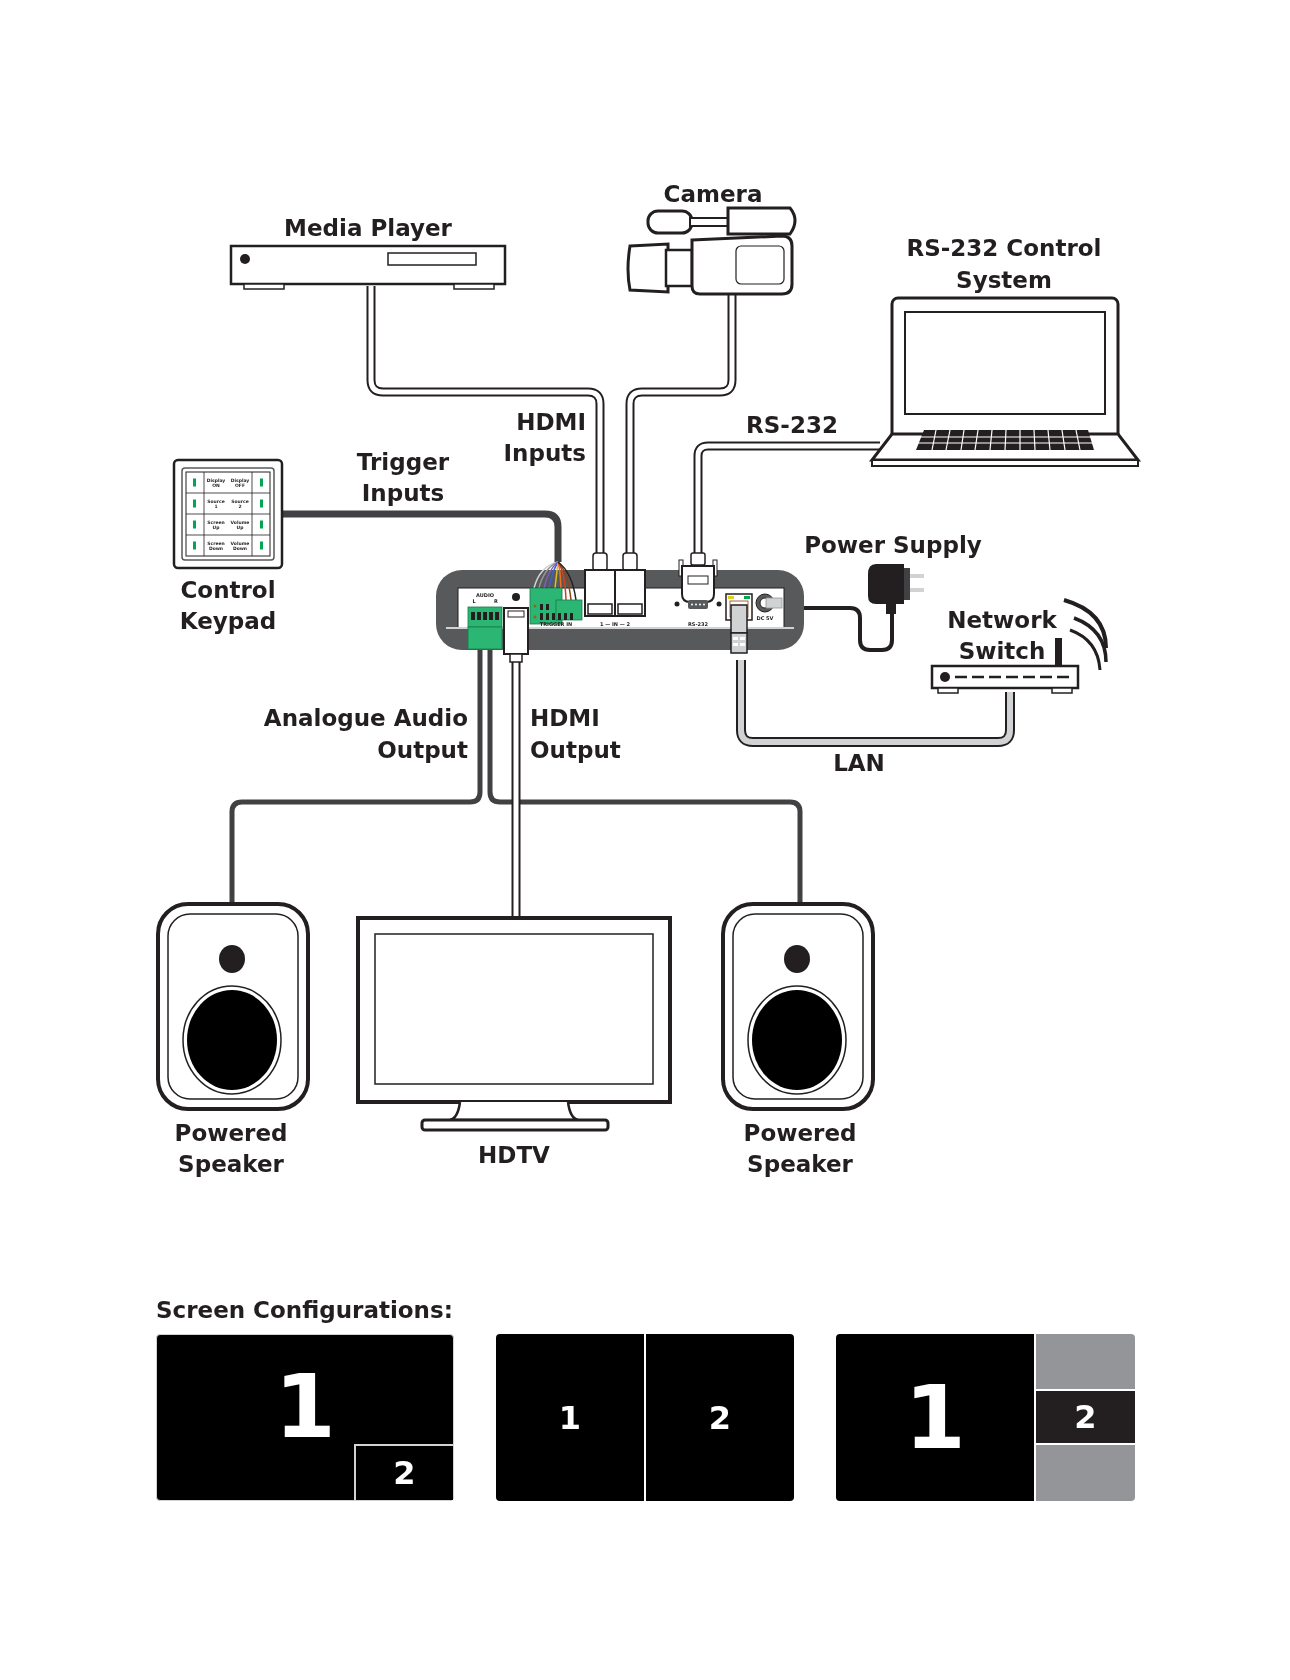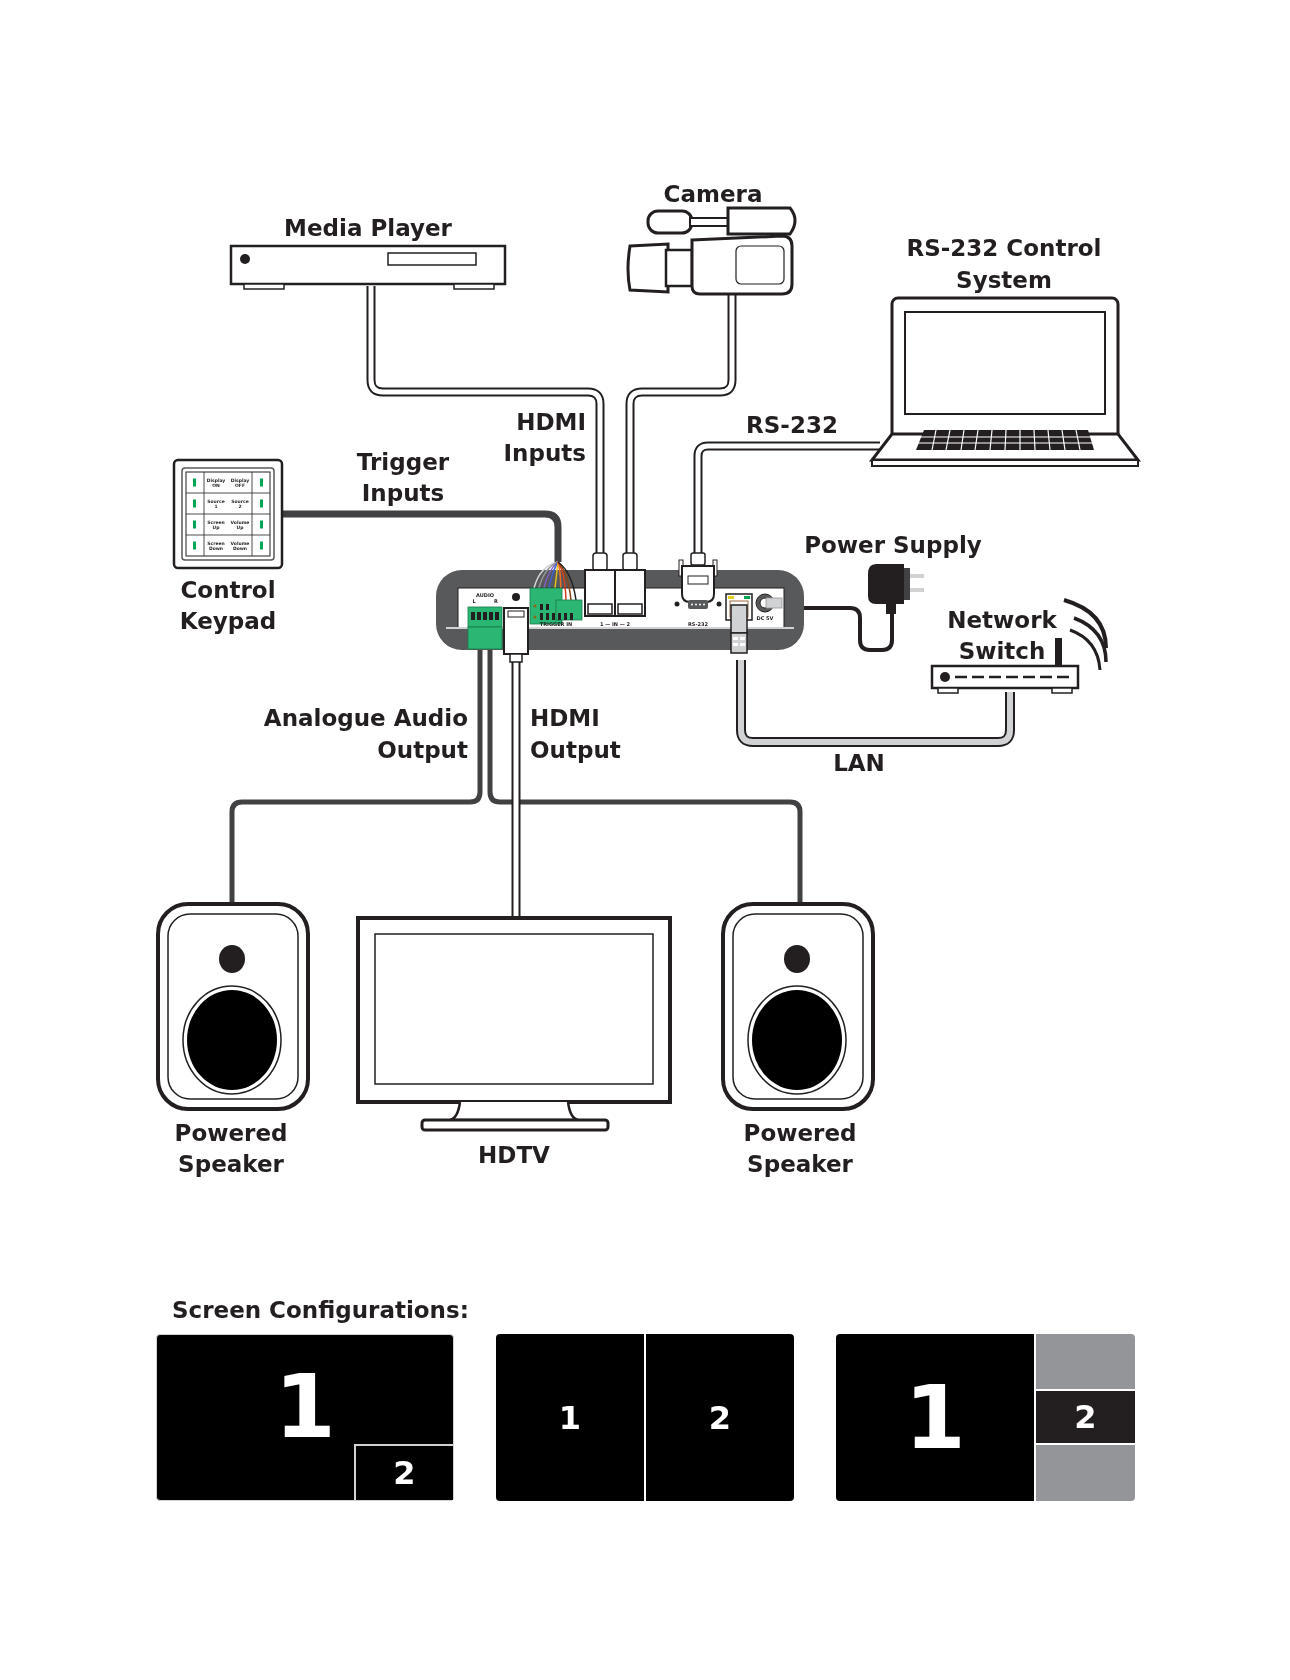--- a/index.html
+++ b/index.html
@@ -2,21 +2,21 @@
 <html><head>
 <meta charset="utf-8">
 <style>
   html, body { margin:0; padding:0; background:#ffffff; }
   body { width:1290px; height:1680px; position:relative; overflow:hidden;
          font-family:"DejaVu Sans", sans-serif; color:#231f20; }
   svg#diagram { position:absolute; left:0; top:0; }
   .lbl { font-family:"DejaVu Sans", sans-serif; font-weight:bold; fill:#231f20; font-size:23px; }
   .tiny { font-family:"DejaVu Sans", sans-serif; font-size:5px; fill:#231f20; font-weight:bold; }
   .key { font-family:"DejaVu Sans", sans-serif; font-size:4.5px; fill:#231f20; font-weight:bold; }
-  .cfg-title { position:absolute; left:172px; top:1297px; font-size:23px; font-weight:bold;
+  .cfg-title { position:absolute; left:156px; top:1297px; font-size:23px; font-weight:bold;
                font-family:"DejaVu Sans", sans-serif; color:#231f20; }
   .cfg { position:absolute; top:1334px; height:167px; }
   .cfg .blk { position:absolute; background:#000; display:flex; align-items:center; justify-content:center;
               color:#fff; font-family:"DejaVu Sans", sans-serif; font-weight:bold; box-sizing:border-box; }
   .cfg .gray { background:#939598; }
 </style>
 </head>
 <body>
 
 <svg id="diagram" width="1290" height="1680" viewBox="0 0 1290 1680" xmlns="http://www.w3.org/2000/svg">

